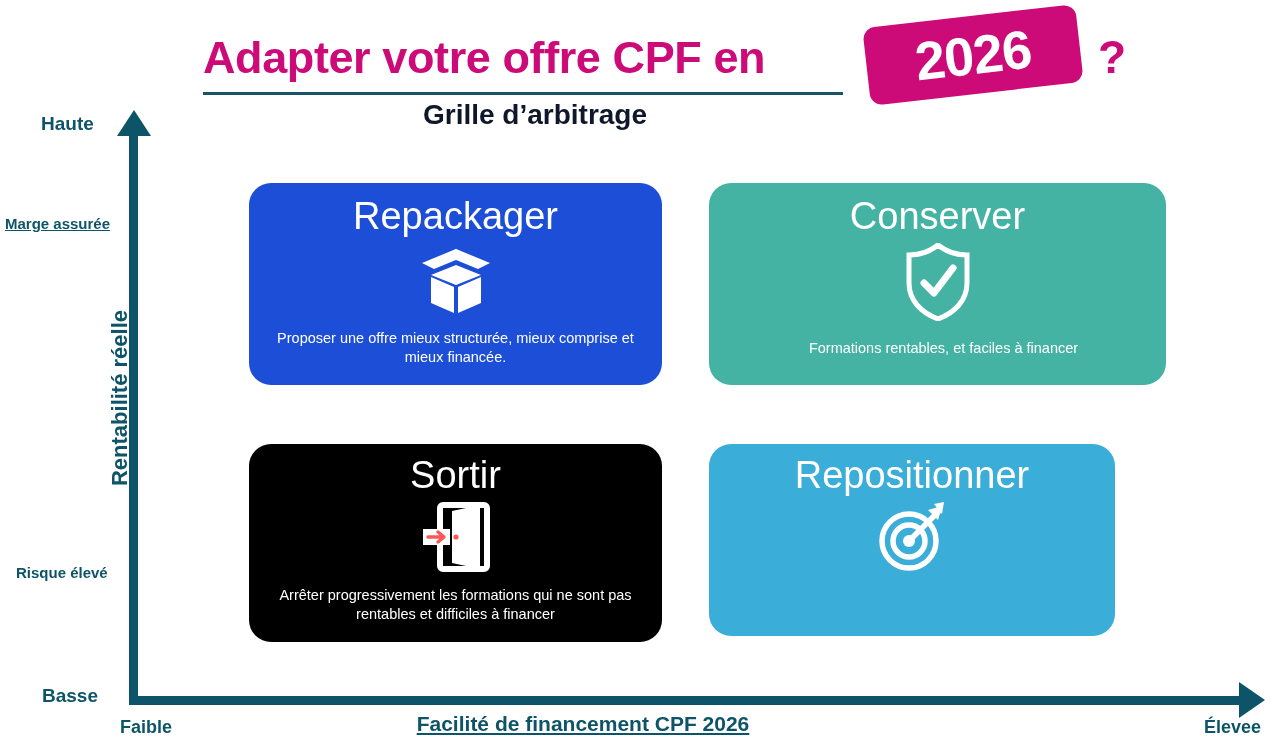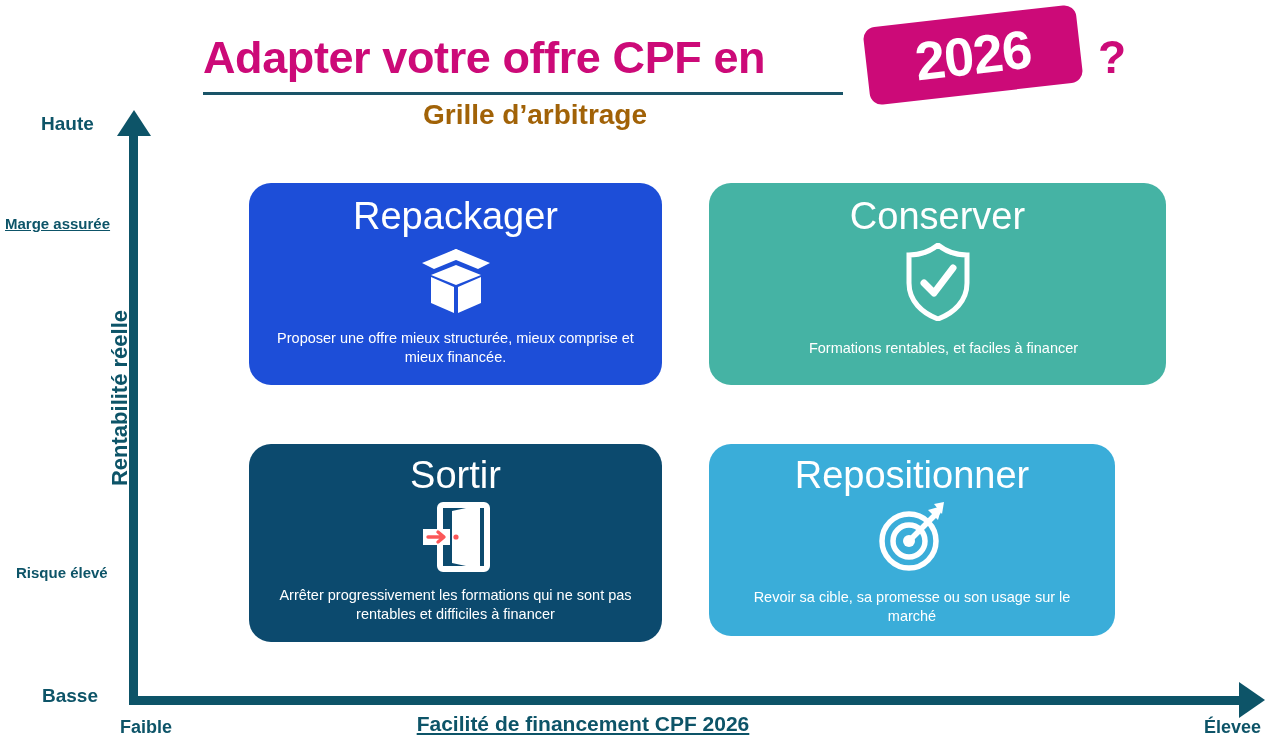--- a/index.html
+++ b/index.html
@@ -36,21 +36,21 @@
     color:#ffffff;font-size:54px;font-weight:bold;letter-spacing:-1px;
     line-height:1;
   }
   .qmark{
     position:absolute;left:1098px;top:34px;
     font-size:46px;font-weight:bold;color:#CC0A78;line-height:1;
   }
   .subtitle{
     position:absolute;left:0;top:99px;width:1070px;
     text-align:center;
-    font-size:28px;font-weight:bold;color:#a16207;
+    font-size:28px;font-weight:bold;color:#0f172a;
   }
 
   
   .axis-line{position:absolute;background:#0D5468;}
   .y-shaft{left:129px;top:130px;width:9px;height:575px;}
   .x-shaft{left:129px;top:696px;width:1118px;height:9px;}
   .y-head{
     position:absolute;left:117px;top:110px;
     width:0;height:0;
     border-left:17px solid transparent;
@@ -93,21 +93,21 @@
     color:#ffffff;font-weight:normal;line-height:1;white-space:nowrap;
   }
   .card-icon{display:block;}
   .card-desc{
     color:#ffffff;text-align:center;font-size:14.5px;line-height:1.28;
     padding:0 26px;box-sizing:border-box;width:100%;
   }
 
   #card-repackager{left:249px;top:183px;width:413px;height:202px;background:#1d4ed8;}
   #card-conserver {left:709px;top:183px;width:457px;height:202px;background:#45B3A4;}
-  #card-sortir    {left:249px;top:444px;width:413px;height:198px;background:#0c4a6e;}
+  #card-sortir    {left:249px;top:444px;width:413px;height:198px;background:#000000;}
   #card-repositionner{left:709px;top:444px;width:406px;height:192px;background:#3AADD9;}
 
   #card-repackager .card-title{font-size:38px;margin-top:14px;}
   #card-conserver  .card-title{font-size:38px;margin-top:14px;}
   #card-sortir     .card-title{font-size:38px;margin-top:12px;}
   #card-repositionner .card-title{font-size:38px;margin-top:12px;}
 
   #card-repackager .card-icon{margin-top:12px;}
   #card-conserver  .card-icon{margin-top:8px;}
   #card-sortir     .card-icon{margin-top:8px;}
@@ -189,16 +189,15 @@
   <div class="card" id="card-repositionner">
     <div class="card-title">Repositionner</div>
     <svg class="card-icon" width="72" height="70" viewBox="0 0 72 70">
       <circle cx="33" cy="39" r="27" fill="none" stroke="#ffffff" stroke-width="5.5"></circle>
       <circle cx="33" cy="39" r="16" fill="none" stroke="#ffffff" stroke-width="5.5"></circle>
       <circle cx="33" cy="39" r="6" fill="#ffffff"></circle>
       <path d="M33 39 L62 10" stroke="#ffffff" stroke-width="5.5" stroke-linecap="round"></path>
       <path d="M52 8 L66 4 L62 18 Z" fill="#ffffff"></path>
       <path d="M58 2 L68 0 L66 12 Z" fill="#ffffff"></path>
     </svg>
-    <div class="card-desc">Revoir sa cible, sa promesse ou son usage sur le marché</div>
   </div>
 
 </div>
 
 </body></html>

